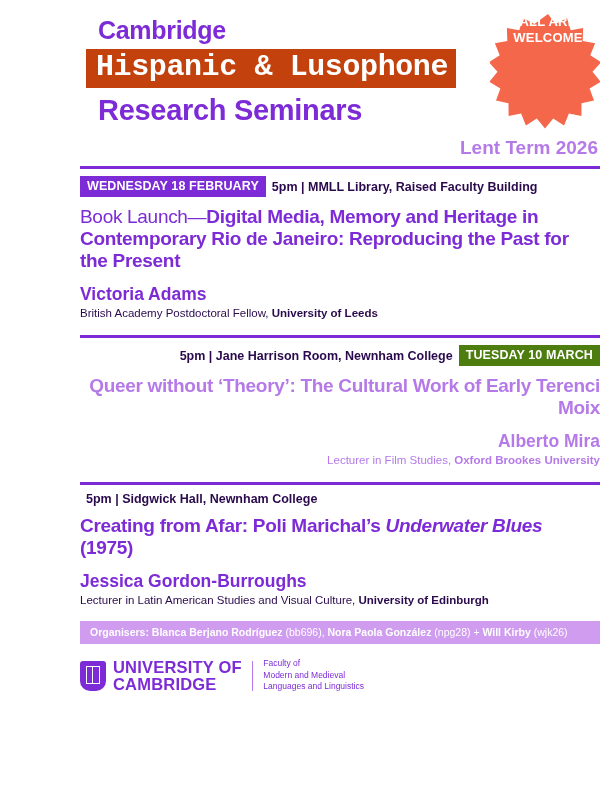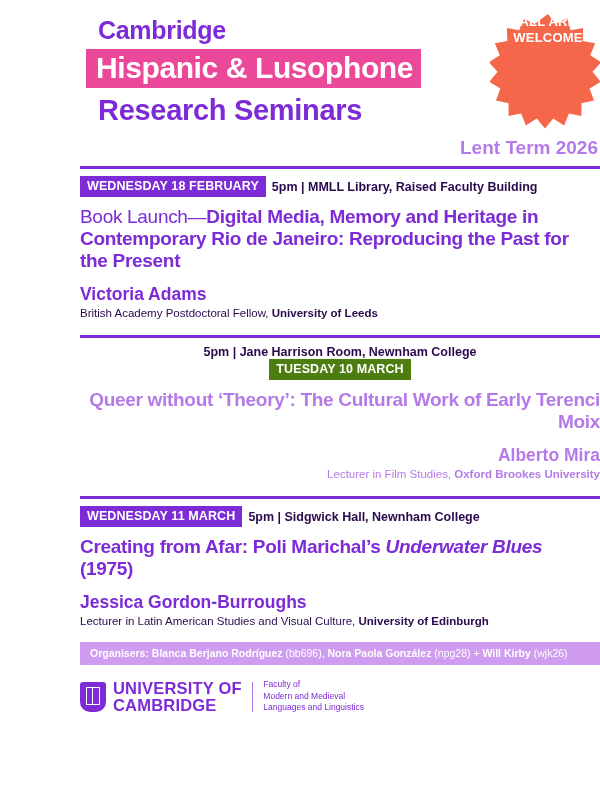--- a/index.html
+++ b/index.html
@@ -23,24 +23,25 @@
   .h-cambridge {
     font-size: 25px;
     font-weight: bold;
     color: #7d2bd6;
     letter-spacing: -0.3px;
     line-height: 1.15;
     margin-left: 18px;
   }
   .h-hisp-wrap {
     display: inline-block;
-    background: #ec4899;
+    background: #c2410c;
     padding: 2px 8px 4px 10px;
     margin-top: 4px;
     margin-left: 6px;
+    font-family: Liberation Mono, monospace;
   }
   .h-hisp {
     font-size: 30px;
     font-weight: bold;
     color: #ffffff;
     line-height: 1.1;
     letter-spacing: -0.4px;
     white-space: nowrap;
   }
   .h-research {
@@ -92,21 +93,21 @@
   .event { padding-top: 7px; }
   .meta-line {
     font-size: 12.5px;
     font-weight: bold;
     color: #3a1060;
     display: flex;
     align-items: center;
     flex-wrap: nowrap;
     gap: 0;
   }
-  .meta-line.right { justify-content: flex-end; flex-direction: column; }
+  .meta-line.right { justify-content: flex-end; }
   .tag {
     background: #7d2bd6;
     color: #ffffff;
     padding: 3px 7px 4px 7px;
     font-size: 12.5px;
     font-weight: bold;
     letter-spacing: 0.1px;
     display: inline-block;
   }
   .tag.light { background: #4d7c0f; color: #ffffff; }
@@ -262,21 +263,20 @@
     <div class="speaker light right">Alberto Mira</div>
     <div class="affil light right">
       <span>Lecturer in Film Studies, </span><b>Oxford Brookes University</b>
     </div>
   </div>
 
   <div class="rule" style="margin-top:16px;"></div>
 
   <div class="event">
     <div class="meta-line">
-      <span class="tag">WEDNESDAY 11 MARCH</span>
       <span class="meta-rest">5pm | Sidgwick Hall, Newnham College</span>
     </div>
     <div class="title">
       <span>Creating from Afar: Poli Marichal’s </span><span class="ital">Underwater Blues</span><span> (1975)</span>
     </div>
     <div class="speaker">Jessica Gordon-Burroughs</div>
     <div class="affil">
       <span>Lecturer in Latin American Studies and Visual Culture, </span><b>University of Edinburgh</b>
     </div>
   </div>

